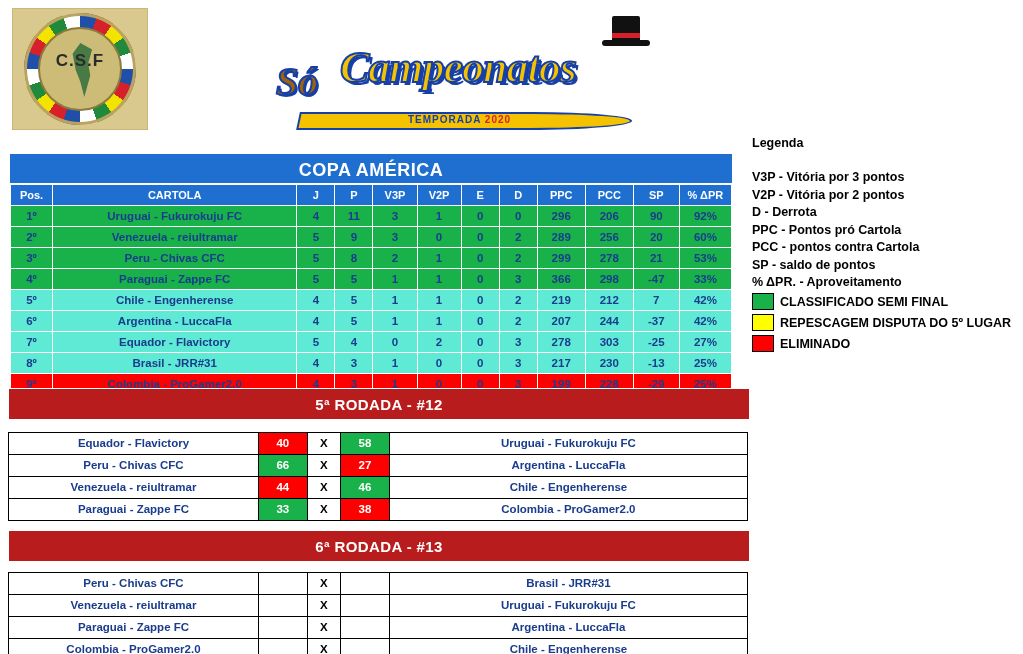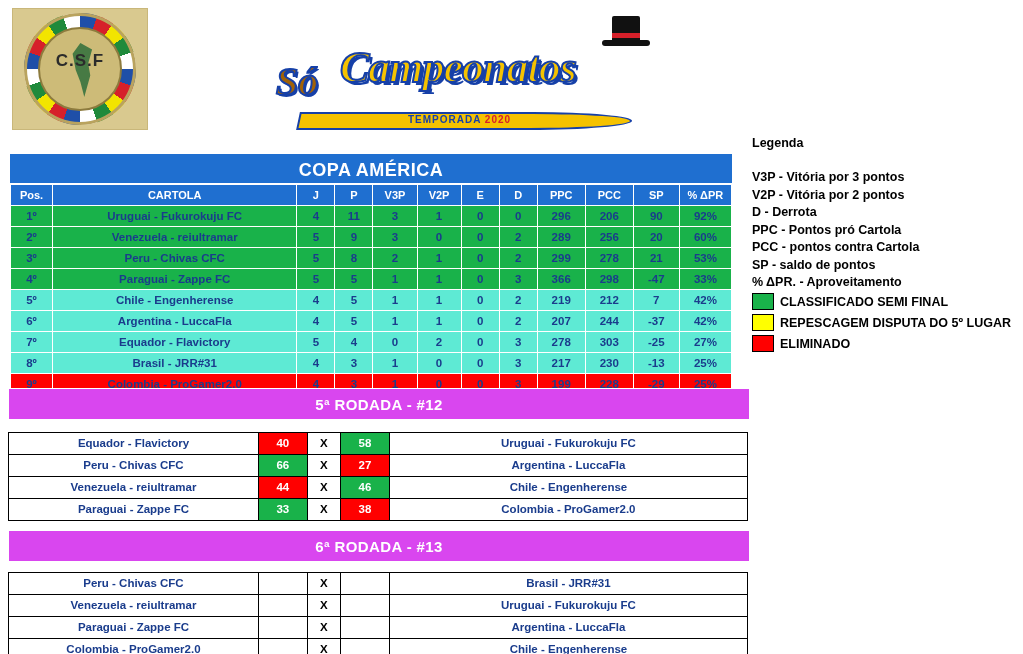--- a/index.html
+++ b/index.html
@@ -134,21 +134,21 @@
   col.c-cart{width:244px;}
   col.c-n{width:38px;}
   col.c-p3{width:44px;}
   col.c-ppc{width:48px;}
   col.c-sp{width:46px;}
   col.c-apr{width:52px;}
 
   
   .round-head{
     position:absolute;left:8px;width:740px;height:30px;
-    background:#d946ef;color:#ffffff;
+    background:#b91c1c;color:#ffffff;
     display:flex;align-items:center;justify-content:center;
     font-size:15px;font-weight:bold;letter-spacing:.4px;
     border:1px solid #ffffff;
   }
   #round5-head{top:388px;}
   #round6-head{top:530px;}
 
   
   .matches{position:absolute;left:8px;width:740px;border-collapse:collapse;}
   #round5{top:432px;}

